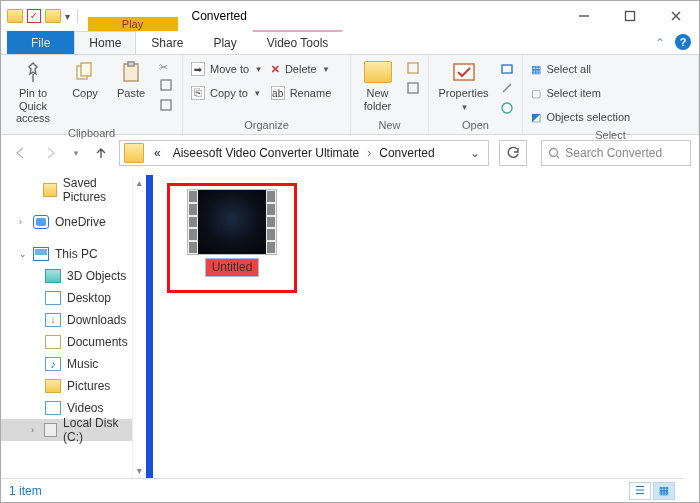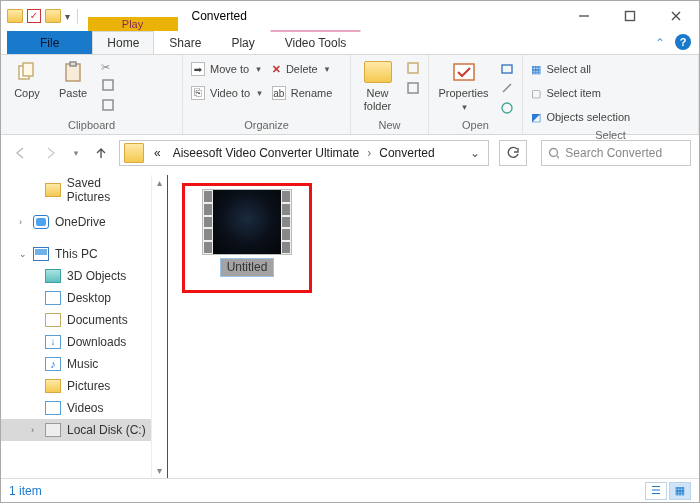--- a/index.html
+++ b/index.html
@@ -14,21 +14,21 @@
 .titlebar .ctx-tab { display:flex; flex-direction:column; justify-content:flex-end; align-items:center; width: 90px; }
 .titlebar .ctx-cat { background:#eab308; color:#8a2a55; width:100%; text-align:center; font-size:11px; padding:1px 0; }
 .titlebar .title { flex:1; display:flex; align-items:center; padding-left:14px; font-size:12px; color:#000; }
 .titlebar .winbtns { display:flex; }
 .titlebar .winbtn { width:46px; display:flex; align-items:center; justify-content:center; font-size:13px; }
 .titlebar .winbtn svg { display:block; }
 
 
 .tabs { height: 24px; display:flex; align-items:flex-end; border-bottom:1px solid #d8d8d8; padding-left:6px; background:#fff; }
 .tab { padding: 4px 14px 4px; font-size:12px; color:#333; border:1px solid transparent; border-bottom:none; position:relative; }
-.tab.file { background:#1979ca; color:#0f172a; padding:4px 32px; }
+.tab.file { background:#1979ca; color:#e5e5e5; padding:4px 23px; }
 .tab.active { background:#f5f6f7; border-color:#d8d8d8;text-align:right; }
 .tab.ctx { }
 .tabs .spacer { flex:1; }
 .tabs .collapse { padding:0 6px 4px; color:#5e9cd3; }
 .tabs .help { width:16px; height:16px; border-radius:50%; background:#1979ca; color:#fff; font-size:11px; font-weight:bold; text-align:center; line-height:16px; margin:0 8px 4px 4px; }
 
 
 .ribbon { height: 80px; background: #f5f6f7; border-bottom:1px solid #d8d8d8; display:flex; }
 .group { border-right:1px solid #e3e3e3; display:flex; flex-direction:column; }
 .group .body { flex:1; display:flex; align-items:flex-start; padding:4px 8px 0; gap:10px; }
@@ -50,21 +50,21 @@
 .addr-wrap .crumb { padding:0 6px; font-size:12px; color:#222; white-space:nowrap; }
 .addr-wrap .csep { color:#777; padding:0 2px; }
 .addr-wrap .tail { margin-left:auto; padding:0 8px; color:#555; }
 .refresh { width:28px; height:26px; border:1px solid #c9c9c9; display:flex; align-items:center; justify-content:center; margin-left:4px; }
 .search { width:150px; height:26px; border:1px solid #c9c9c9; margin-left:8px; display:flex; align-items:center; padding:0 6px; color:#888; gap:6px; }
 .search input { border:none; outline:none; font-size:12px; width:100%; color:#4c1d95; }
 .search input::placeholder { color:#888; }
 
 
 .bodyarea { position:absolute; top:174px; bottom:24px; left:0; right:0; display:flex; }
-.sidepane { width:167px; border-right:1px solid #1d4ed8; overflow:hidden; display:flex; }
+.sidepane { width:152px; border-right:7px solid #1d4ed8; overflow:hidden; display:flex; }
 .sidepane .track { width:16px; border-left:1px solid #eee; display:flex; flex-direction:column; align-items:center; justify-content:space-between; color:#888; font-size:10px; padding:2px 0; margin-left:auto; }
 .tree { flex:1; padding-top:4px; font-size:12px; }
 .tree .item { display:flex; align-items:center; gap:6px; height:22px; padding:0 4px 0 18px; }
 .tree .item.sel { background:#d9d9d9; }
 .tree .depth1 { padding-left:30px; }
 .tree .caret { width:8px; color:#666; font-size:9px; }
 .tree .nocaret { width:8px; }
 .tico { width:16px; height:14px; display:inline-block; }
 .tico.pic { background:linear-gradient(#ffe9a6,#f5c951); border:1px solid #d7a93e; }
 .tico.od { background:#fff; border:1px solid #2a7bd1; border-radius:3px; position:relative; }
@@ -82,24 +82,24 @@
 
 
 .content { flex:1; padding:12px; position:relative; }
 .file-frame { position:absolute; left:14px; top:8px; width:130px; height:110px; border:3px solid #e11; }
 .file-item { width:118px; height:98px; margin:3px auto 0; background:#fff; display:flex; flex-direction:column; align-items:center; }
 .thumb { width:90px; height:66px; border:1px solid #bbb; display:flex; }
 .filmstrip { width:10px; background:#eee; display:flex; flex-direction:column; }
 .filmstrip .hole { flex:1; margin:1px; background:#888; }
 .thumb .img { flex:1; background: radial-gradient(circle at 50% 45%, #1a2a3f 0%, #0a0f18 55%, #04060a 100%); }
 .file-label { font-size:12px; padding:4px 2px 0; text-align:center; border-bottom:1px solid transparent; }
-.file-sel { border:1px solid #99c2e8; background:#a3a3a3; padding:1px 6px 2px; margin-top:3px; }
-
-
-.status { position:absolute; bottom:0; left:0; right:0; height:24px; border-top:1px solid #ddd; display:flex; align-items:center; padding:0 8px; font-size:12px; color:#1979ca; }
+.file-sel { border:1px solid #99c2e8; background:#ef4444; padding:1px 6px 2px; margin-top:3px; }
+
+
+.status { position:absolute; bottom:0; left:0; right:16px; height:24px; border-top:1px solid #ddd; display:flex; align-items:center; padding:0 8px; font-size:12px; color:#1979ca; }
 .status .views { margin-left:auto; display:flex; gap:2px; }
 .status .vbtn { width:22px; height:18px; border:1px solid #bcd3e8; display:flex; align-items:center; justify-content:center; font-size:11px; }
 .status .vbtn.active { background:#cfe4f7; }
 
 
 svg { fill:none; stroke:#555; stroke-width:1.4; }
 </style>
 </head>
 <body>
 
@@ -143,20 +143,30 @@
   <div class="tab ctx" style="border-top:2px solid #e8a6c3;">Video Tools</div>
   <div class="spacer"></div>
   <div class="collapse">⌃</div>
   <div class="help">?</div>
 </div>
 
 <div class="ribbon">
 
   <div class="group" style="width:182px">
     <div class="body">
+      <div class="bigbtn">
+        <div class="glyph">
+            <svg width="24" height="24">
+              <path d="M12 3l4 4-2 2 1 5-3-2-3 2 1-5-2-2z" stroke="#6b6b6b"></path>
+              <line x1="12" y1="14" x2="12" y2="22" stroke="#6b6b6b"></line>
+            </svg>
+          </div>
+        <div class="txt" style="white-space:pre-line">Pin to Quick
+access</div>
+      </div>
       <div class="bigbtn" style="width:36px">
         <div class="glyph">
             <svg width="22" height="22">
               <rect x="3" y="5" width="10" height="13" stroke="#c7a86a" fill="#fff"></rect>
               <rect x="7" y="2" width="10" height="13" stroke="#c7a86a" fill="#fff8e6"></rect>
             </svg>
           </div>
         <div class="txt">Copy</div>
       </div>
       <div class="bigbtn" style="width:36px">
@@ -184,21 +194,21 @@
   <div class="group" style="width:168px">
     <div class="body">
       <div class="smallcol">
         <div class="smallbtn">
             <span class="sq">➡</span>
             <span>Move to</span>
             <span class="drop">▾</span>
           </div>
         <div class="smallbtn">
             <span class="sq">⎘</span>
-            <span>Video to</span>
+            <span>Copy to</span>
             <span class="drop">▾</span>
           </div>
       </div>
       <div class="smallcol">
         <div class="smallbtn">
             <span style="font-weight:bold;color:#c33">✕</span>
             <span>Delete</span>
             <span class="drop">▾</span>
           </div>
         <div class="smallbtn">
@@ -345,27 +355,27 @@
           <span class="tico cube"></span>
           <span>3D Objects</span>
         </div>
       <div class="item depth1">
           <span class="nocaret"></span>
           <span class="tico desk"></span>
           <span>Desktop</span>
         </div>
       <div class="item depth1">
           <span class="nocaret"></span>
+          <span class="tico down"></span>
+          <span>Downloads</span>
+        </div>
+      <div class="item depth1">
+          <span class="nocaret"></span>
           <span class="tico doc"></span>
           <span>Documents</span>
-        </div>
-      <div class="item depth1">
-          <span class="nocaret"></span>
-          <span class="tico down"></span>
-          <span>Downloads</span>
         </div>
       <div class="item depth1">
           <span class="nocaret"></span>
           <span class="tico music">♪</span>
           <span>Music</span>
         </div>
       <div class="item depth1">
           <span class="nocaret"></span>
           <span class="tico pic"></span>
           <span>Pictures</span>

